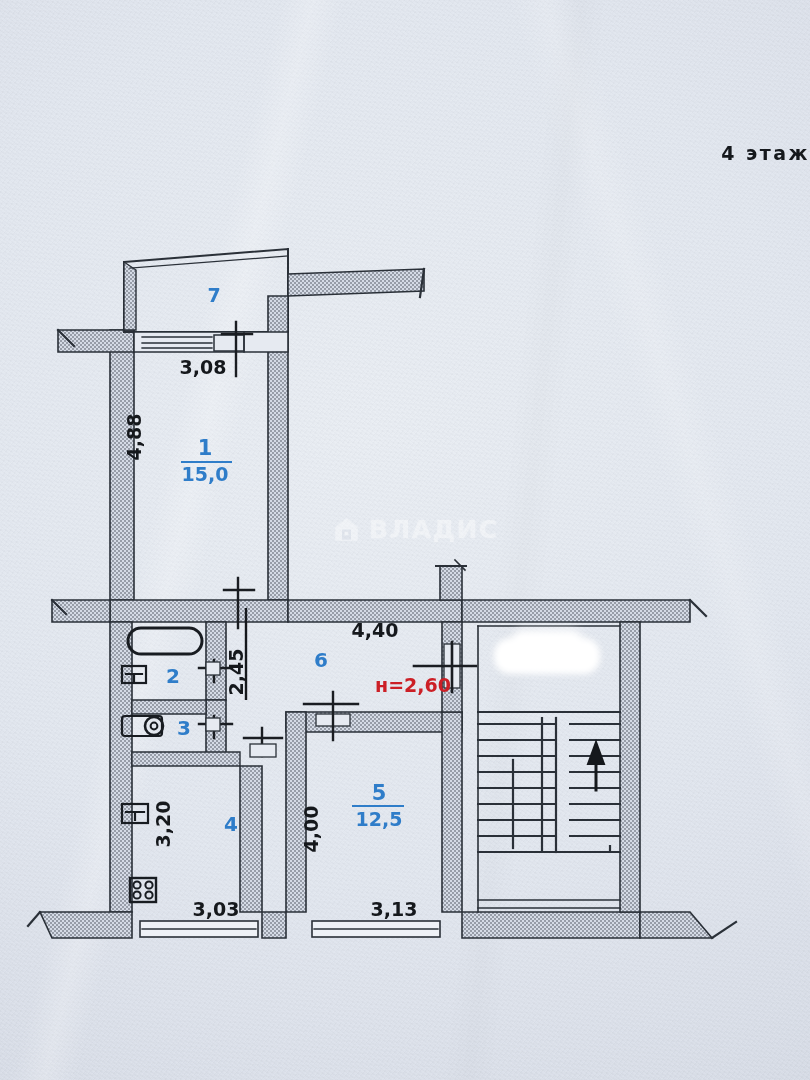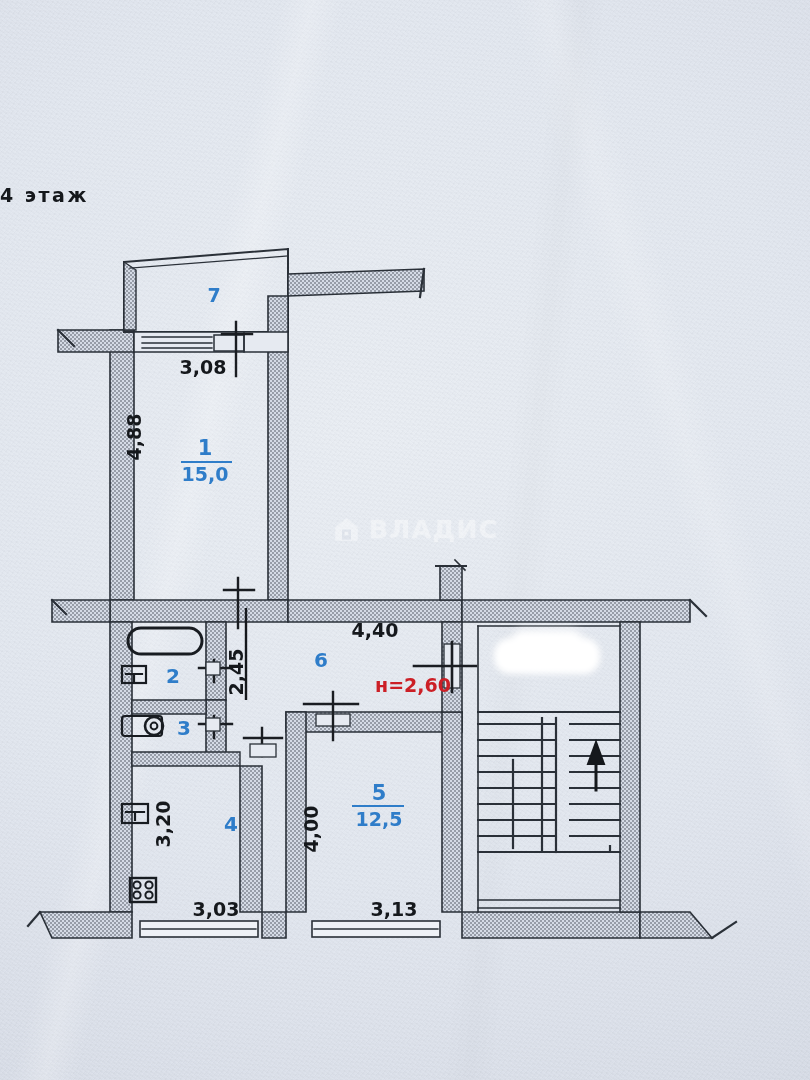--- a/index.html
+++ b/index.html
@@ -38,24 +38,23 @@
     opacity:.42;pointer-events:none;user-select:none;
   }
   #wm .wmtext{
     color:#ffffff;font-size:25px;font-weight:700;letter-spacing:1.5px;
     font-family:"DejaVu Sans","Liberation Sans",sans-serif;
     text-shadow:0 0 2px rgba(255,255,255,.55);
   }
   
   .redact{position:absolute;background:#ffffff;pointer-events:none;}
   .title-txt{
-    position:absolute;left:0;top:142px;width:810px;text-align:left;
+    position:absolute;left:0;top:142px;width:810px;text-align:right;
     font-size:19px;font-weight:700;color:#15181c;letter-spacing:2.5px;
     font-family:"DejaVu Sans","Liberation Sans",sans-serif;
-    margin-top:42px;
   }
 </style>
 </head>
 <body>
 
 <div id="paper"></div>
 <div id="grain"></div>
 <div id="creases"></div>
 
 <div class="title-txt">4  этаж</div>

